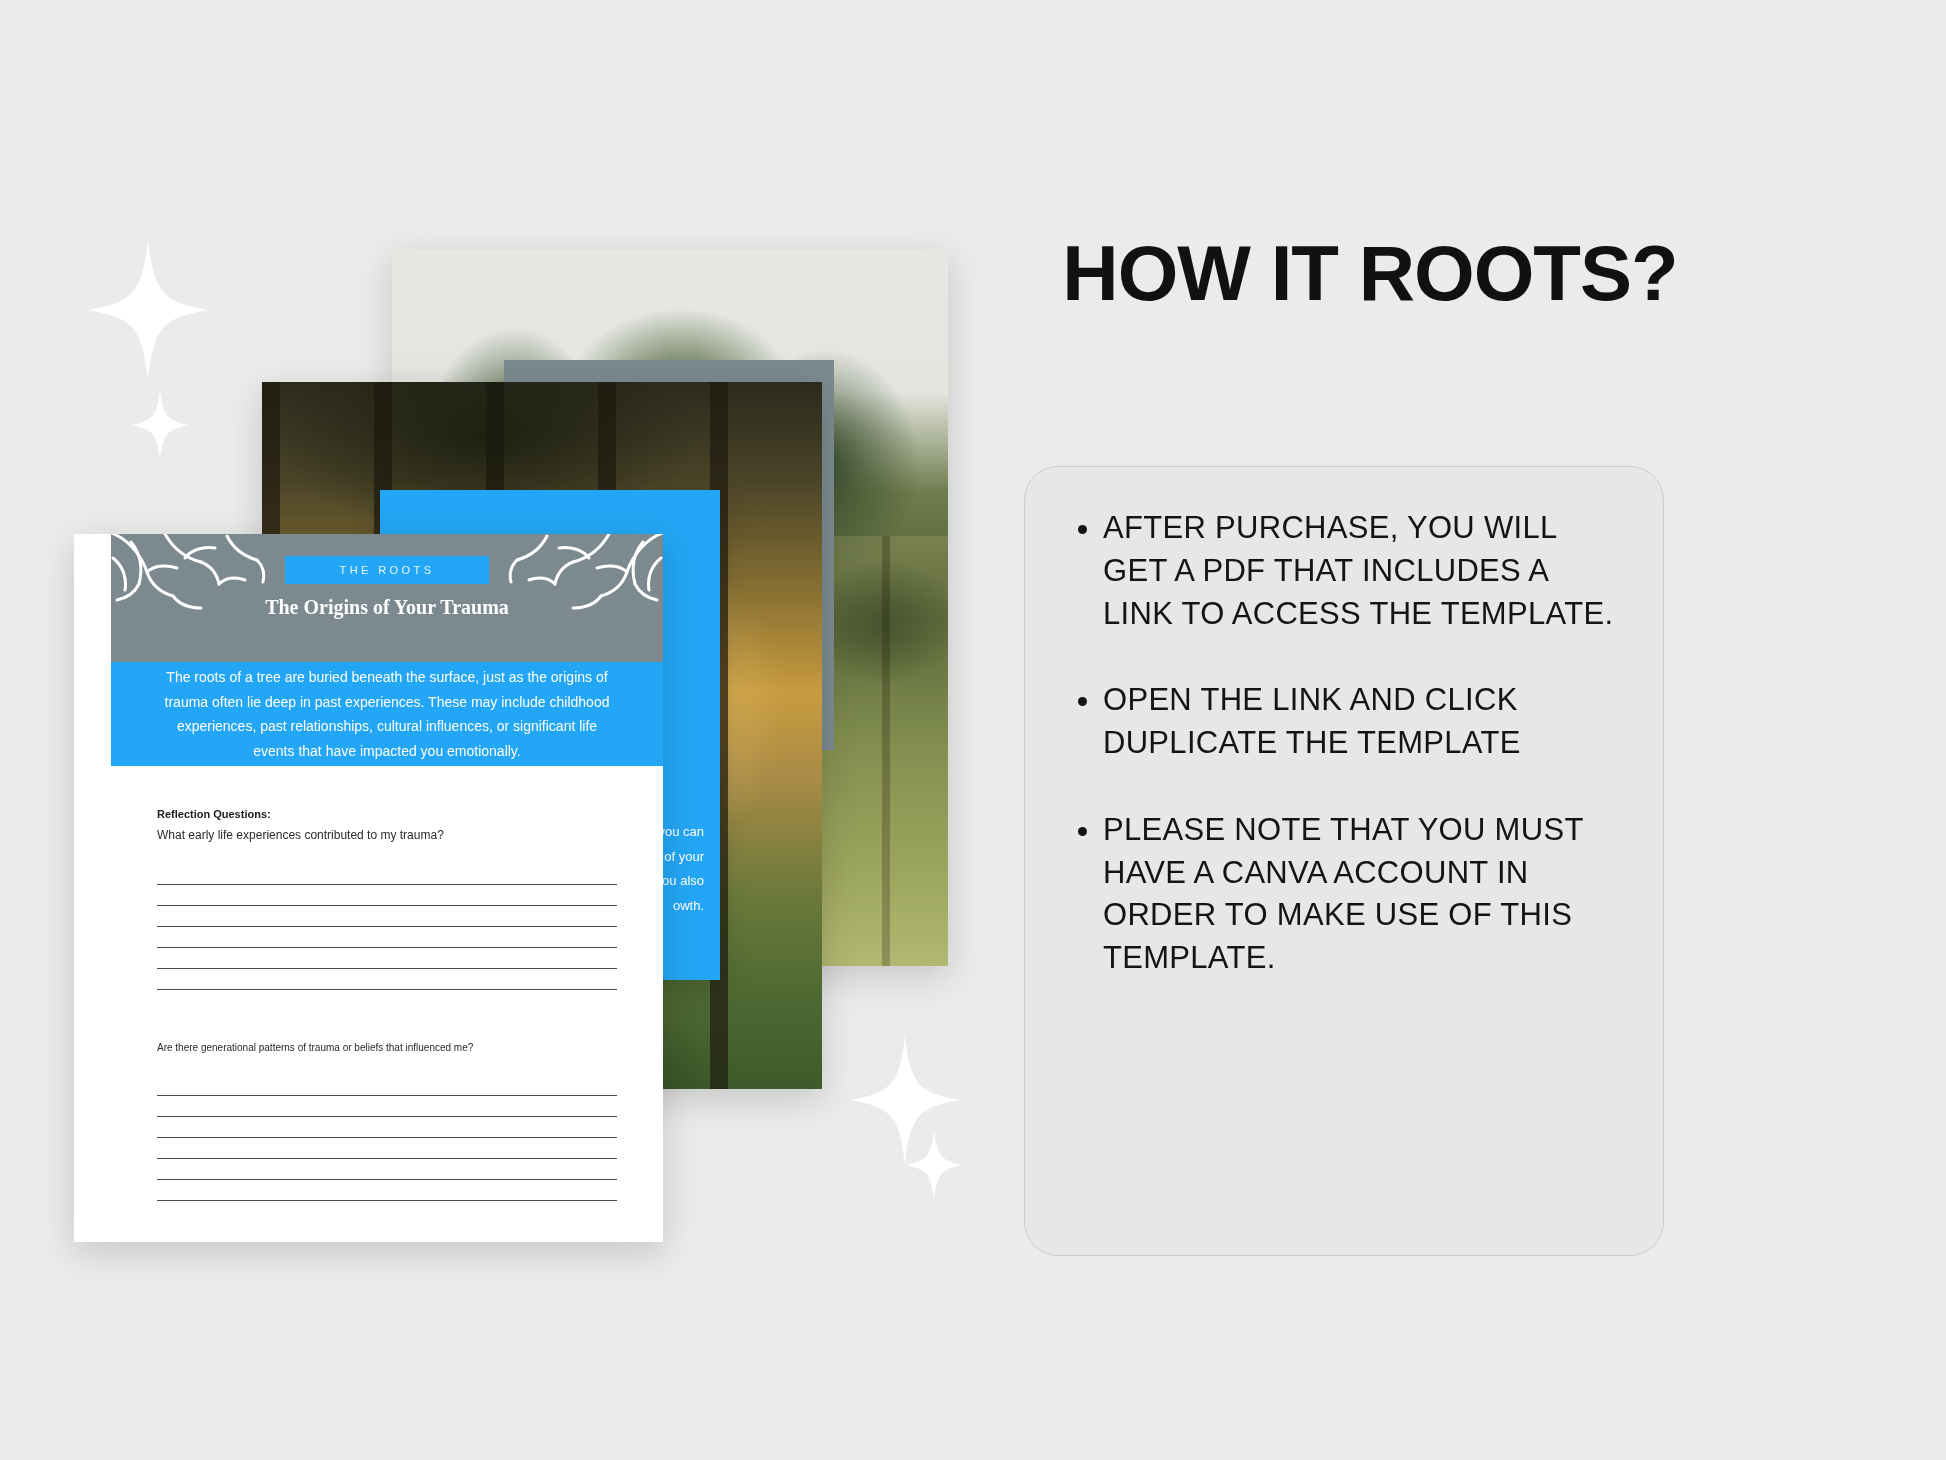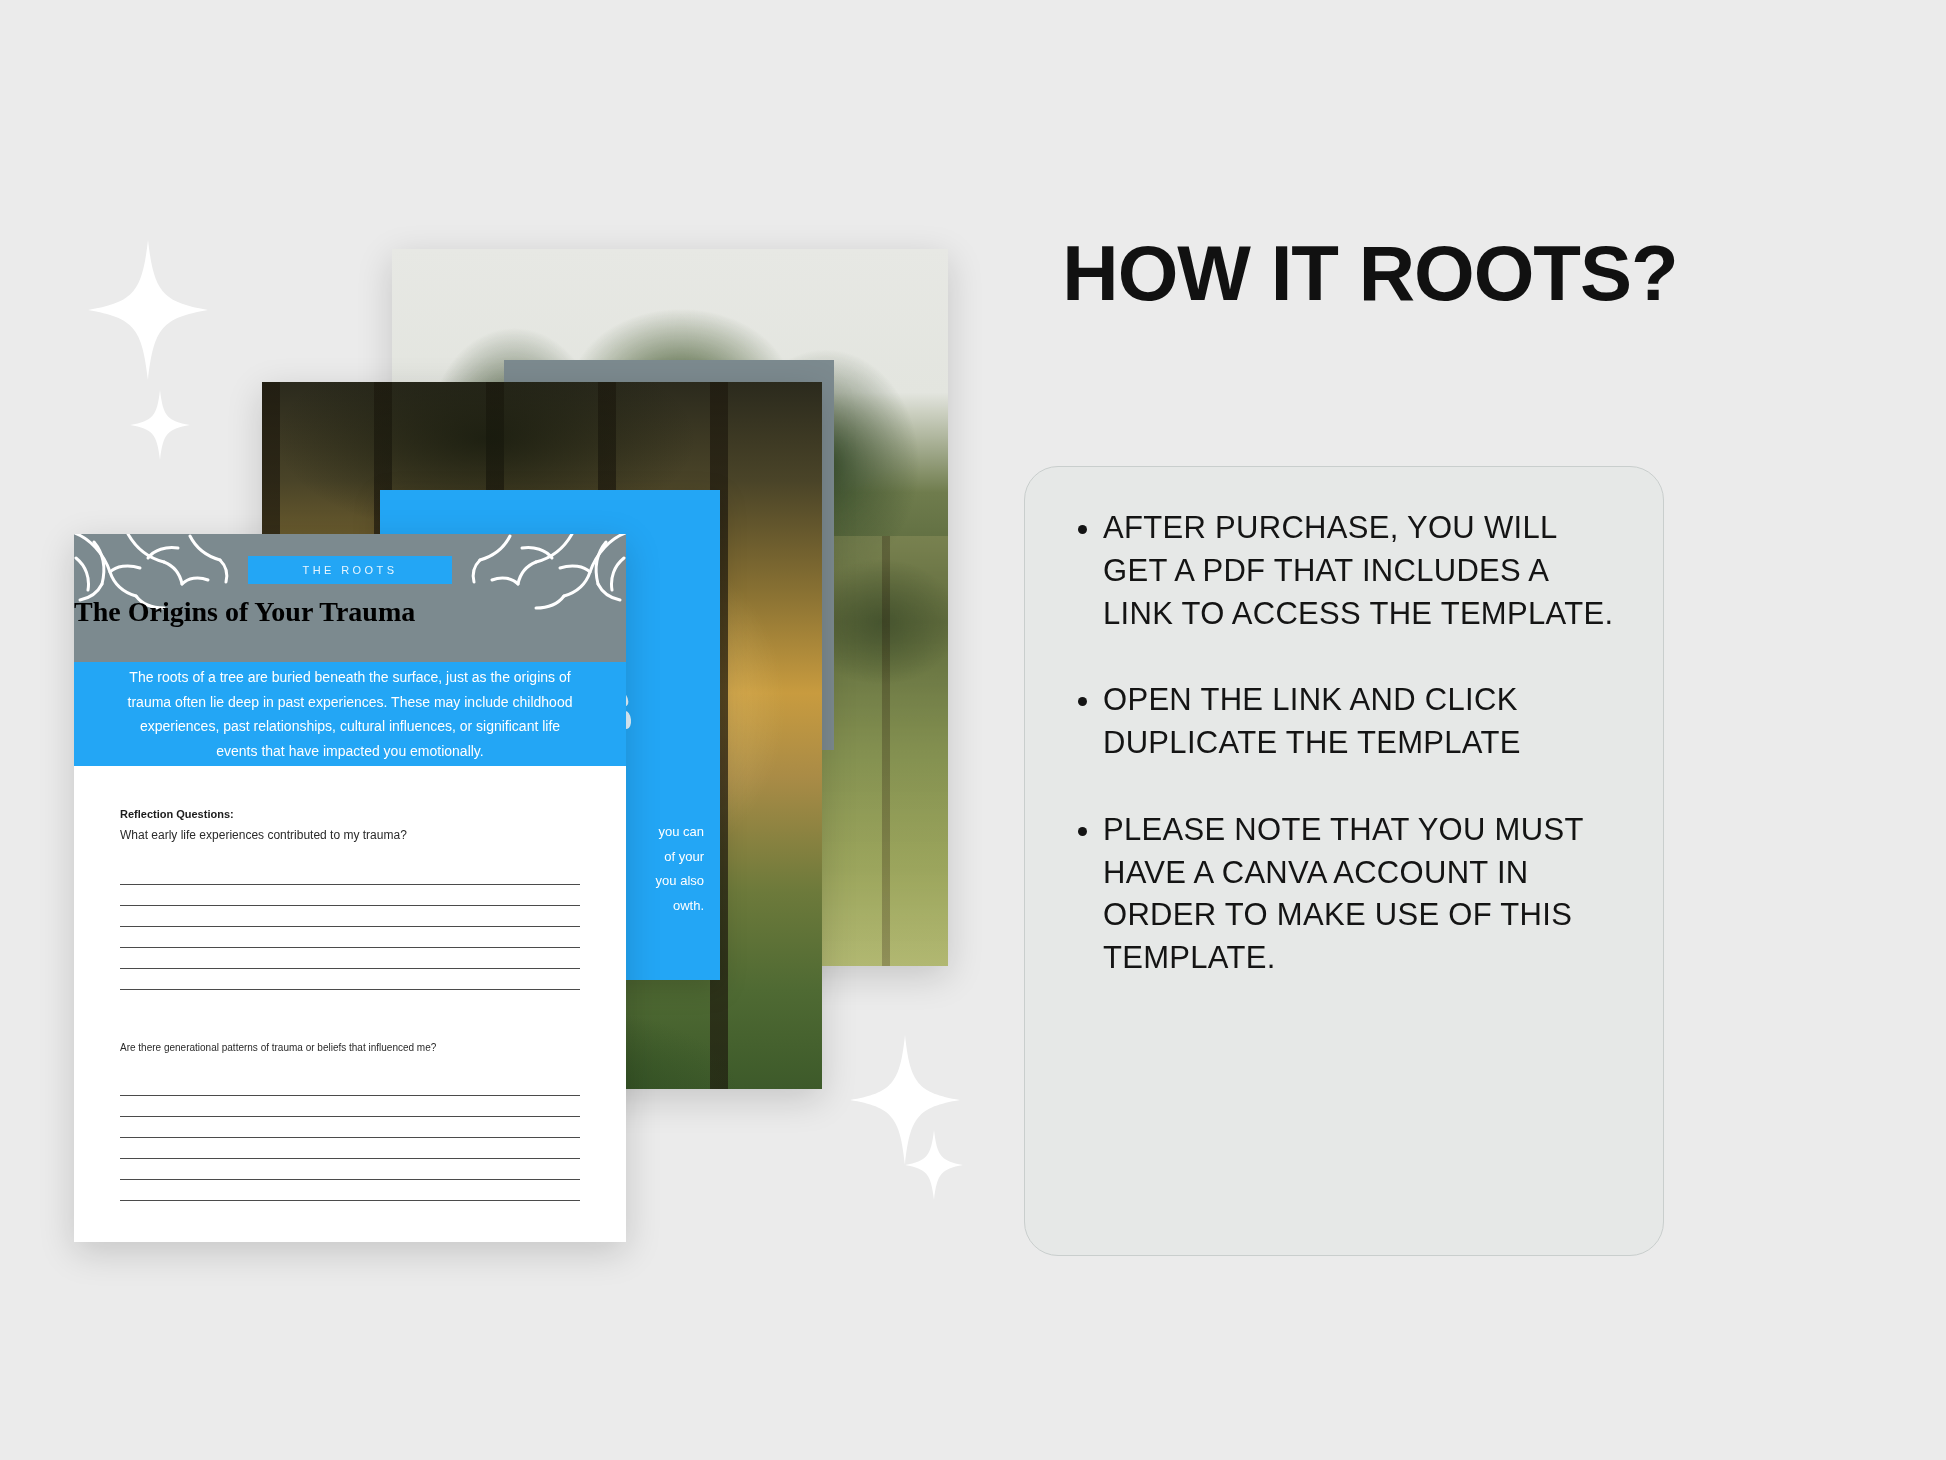--- a/index.html
+++ b/index.html
@@ -157,20 +157,21 @@
     text-align: right;
   }
 
   
   .sheet-front {
     left: 74px;
     top: 534px;
     width: 552px;
     height: 708px;
     background: #ffffff;
+    padding-left: 37px;
   }
   .front-header {
     position: relative;
     height: 128px;
     background: #7c8a8f;
     overflow: hidden;
   }
   .roots-left, .roots-right {
     position: absolute;
     top: -6px;
@@ -192,25 +193,25 @@
     letter-spacing: 3.4px;
     padding: 8px 26px;
     width: 152px;
     text-align: center;
   }
   .front-title {
     position: absolute;
     left: 0;
     right: 0;
     top: 62px;
-    text-align: left;
-    color: #000000;
+    text-align: center;
+    color: #ffffff;
     font-family: "Liberation Serif", serif;
     font-weight: bold;
-    font-size: 28px;
+    font-size: 20px;
   }
   .front-blue-band {
     background: #23a6f5;
     height: 104px;
     display: flex;
     align-items: center;
     justify-content: center;
     padding: 0 46px;
   }
   .front-blue-band p {

